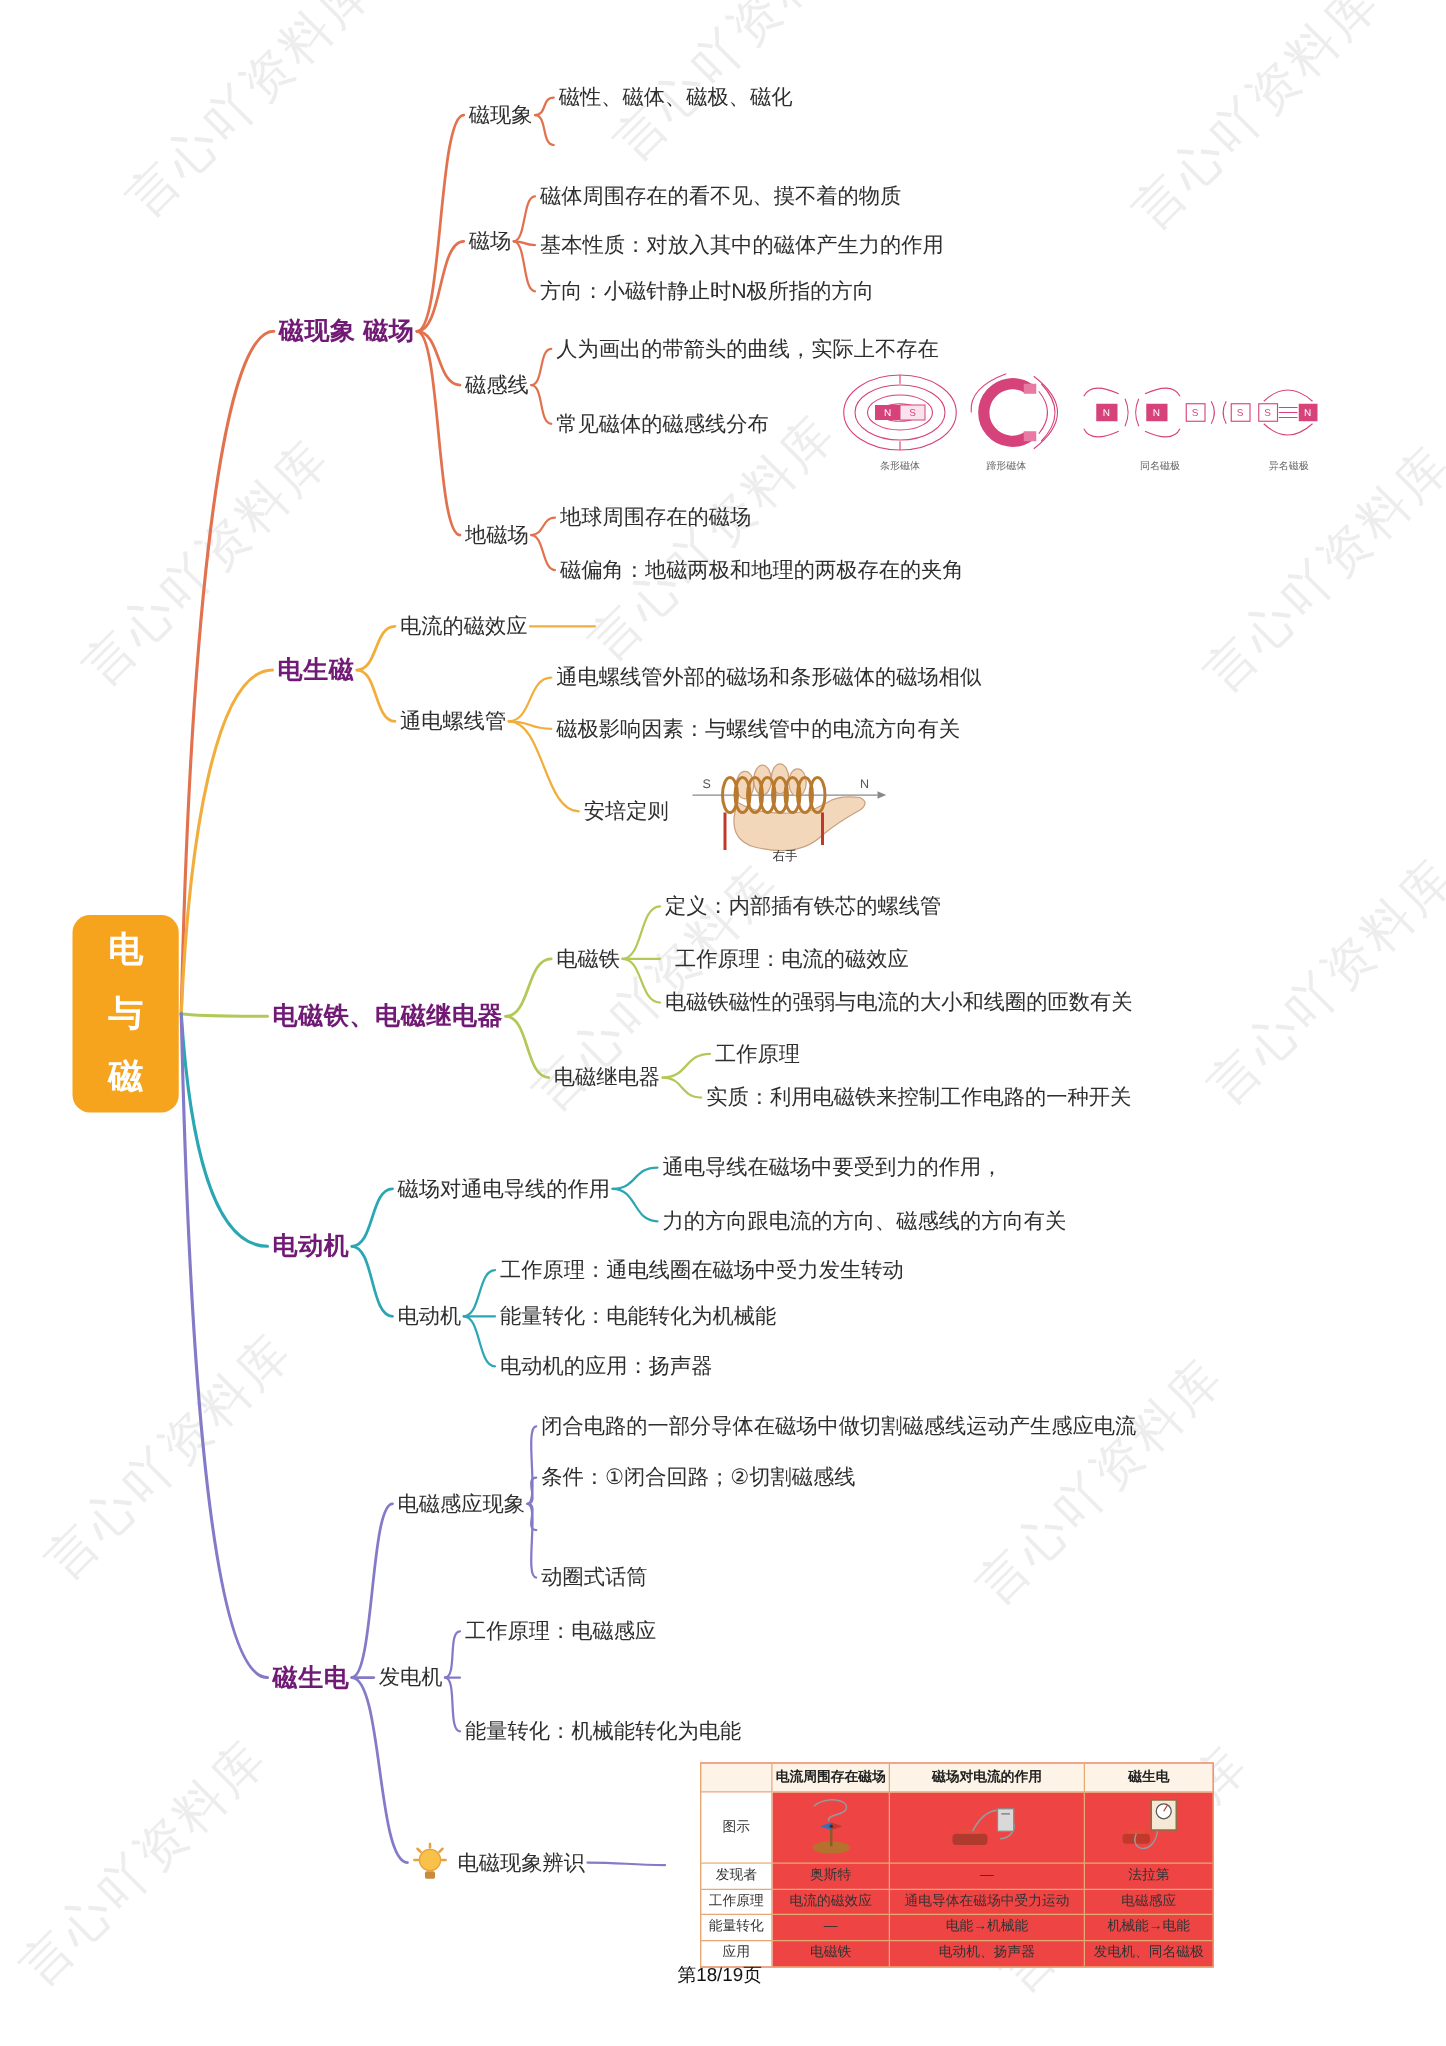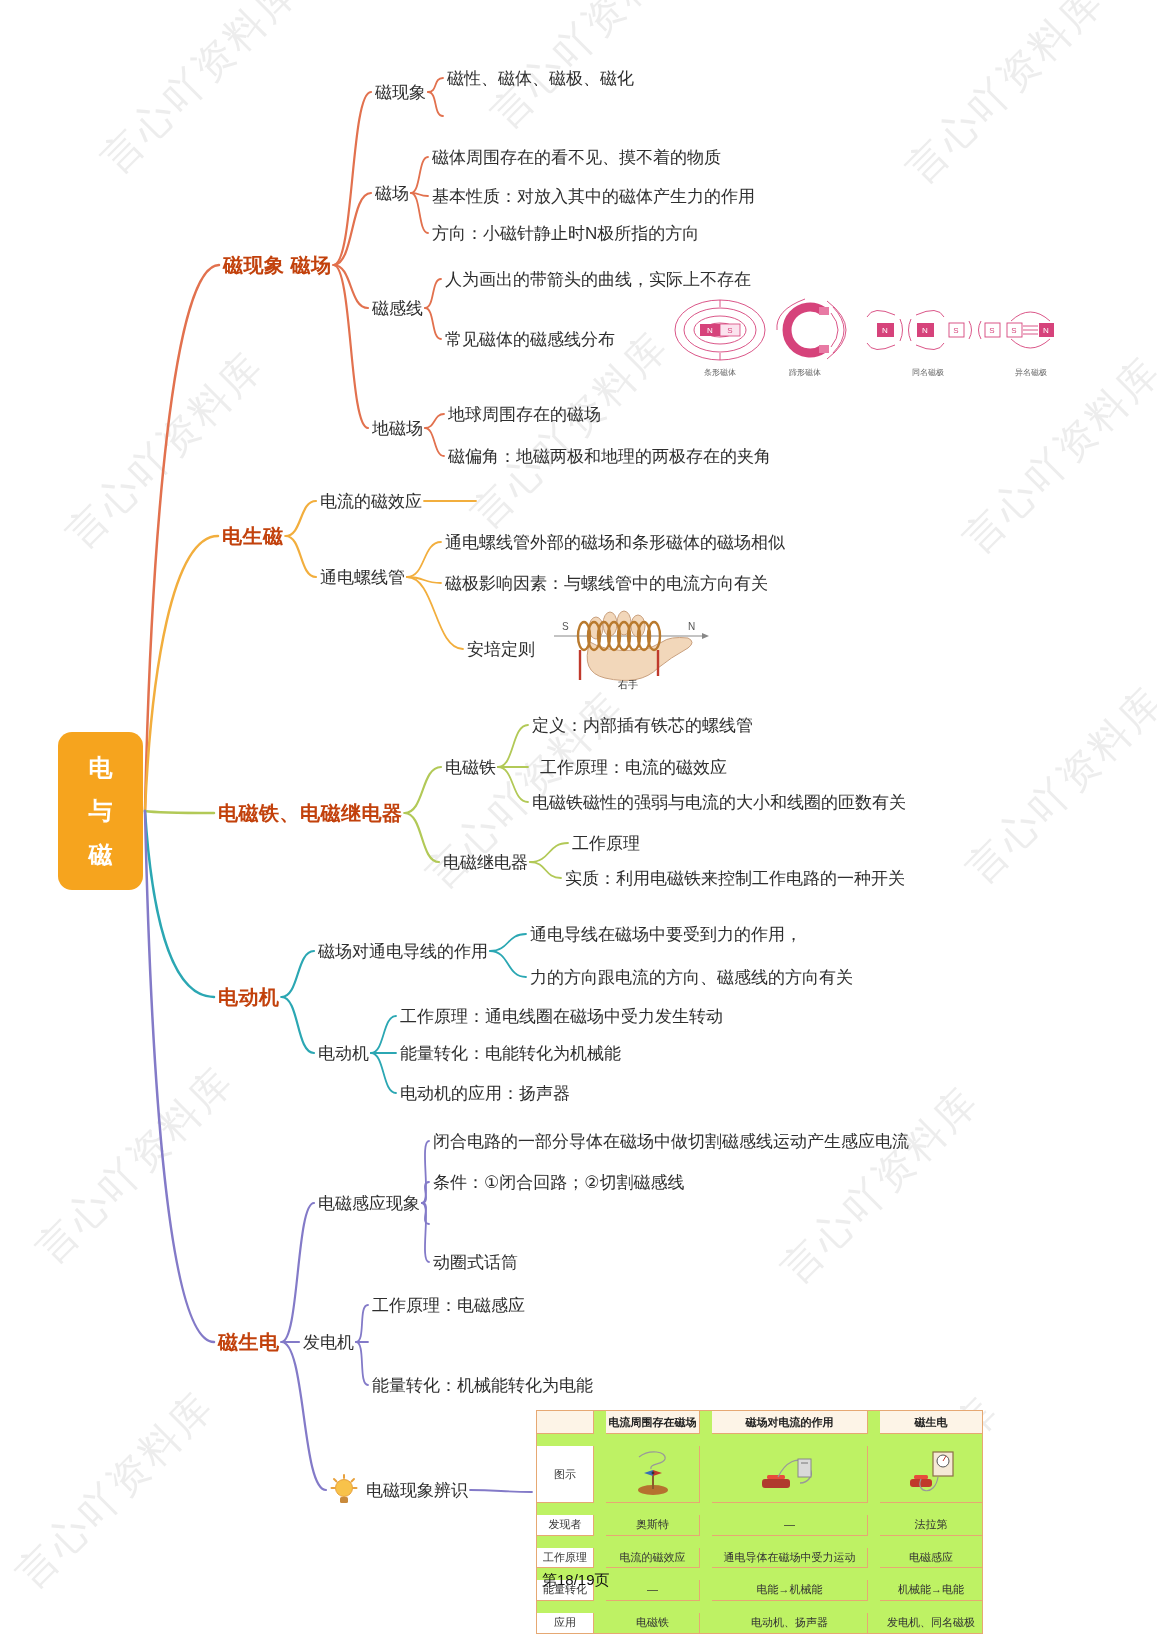--- a/index.html
+++ b/index.html
@@ -2,33 +2,33 @@
 <html style="--c-root: #F6A41E; --c-b1: #E2714E; --c-b2: #F2AE3D; --c-b3: #B2C957; --c-b4: #2BA7B3; --c-b5: #837AC8; --c-pink: #D6437B; --c-tb: #E6A873; --c-wm: #EDEDED;"><head>
 <meta charset="utf-8">
 <style>
   html,body{margin:0;padding:0;background:#ffffff;}
   #canvas{position:relative;width:1157px;height:1637px;background:#fff;overflow:hidden;
           font-family:"Liberation Sans","DejaVu Sans",sans-serif;}
   .wm{position:absolute;z-index:0;font-size:40px;font-weight:500;color:var(--c-wm,#ededed);
       letter-spacing:3px;white-space:nowrap;transform:translate(-50%,-50%) rotate(-45deg);user-select:none;}
   #wires{position:absolute;left:0;top:0;z-index:1;}
   .node{position:absolute;z-index:2;white-space:nowrap;transform:translateY(-50%);color:#2e2e2e;}
-  .main{font-weight:bold;font-size:20px;color:#c2410c;letter-spacing:.5px;}
+  .main{font-weight:bold;font-size:20px;color:#701a75;letter-spacing:.5px;}
   .sub{font-size:17px;}
   .leaf{font-size:17px;text-align:center;}
   .rootbox{position:absolute;z-index:2;left:58px;top:732px;width:85px;height:158px;border-radius:14px;
            background:var(--c-root,#f6a41e);display:flex;align-items:center;justify-content:center;}
-  .rootbox .vert{width:30px;color:#fff;font-size:24px;font-weight:bold;line-height:1.8;
+  .rootbox .vert{width:30px;color:#fff;font-size:28px;font-weight:bold;line-height:1.8;
                  text-align:center;word-break:break-all;}
   .fig{position:absolute;z-index:2;}
   .bulbrow{display:flex;align-items:center;gap:8px;}
-  .tbl{position:absolute;z-index:2;left:536px;top:1410px;display:grid;
+  .tbl{position:absolute;z-index:2;left:560px;top:1410px;display:grid;
        grid-template-columns:57px 94px 156px 102px;
        grid-template-rows:23px 57px 20.5px 20.5px 20.5px 20.5px;
-       border:1px solid var(--c-tb,#e6a873);font-size:11px;color:#333;background:#bef264;transform:none;gap:12px;}
+       border:1px solid var(--c-tb,#e6a873);font-size:11px;color:#333;background:#ef4444;transform:none;}
   .tbl>div{border-right:1px solid var(--c-tb,#e6a873);border-bottom:1px solid var(--c-tb,#e6a873);
        display:flex;align-items:center;justify-content:center;text-align:center;padding:0 2px;line-height:1.15;}
   .tbl>div:nth-child(4n){border-right:none;}
   .tbl>div:nth-child(n+21){border-bottom:none;}
   .tbl .th{font-weight:bold;background:#fdf4e7;color:#222;}
   .tbl .rl{background:#fff;}
   .footer{position:absolute;z-index:2;left:542px;top:1580px;transform:translateY(-50%);
           font-size:15px;color:#111;}
 </style>
 </head>

